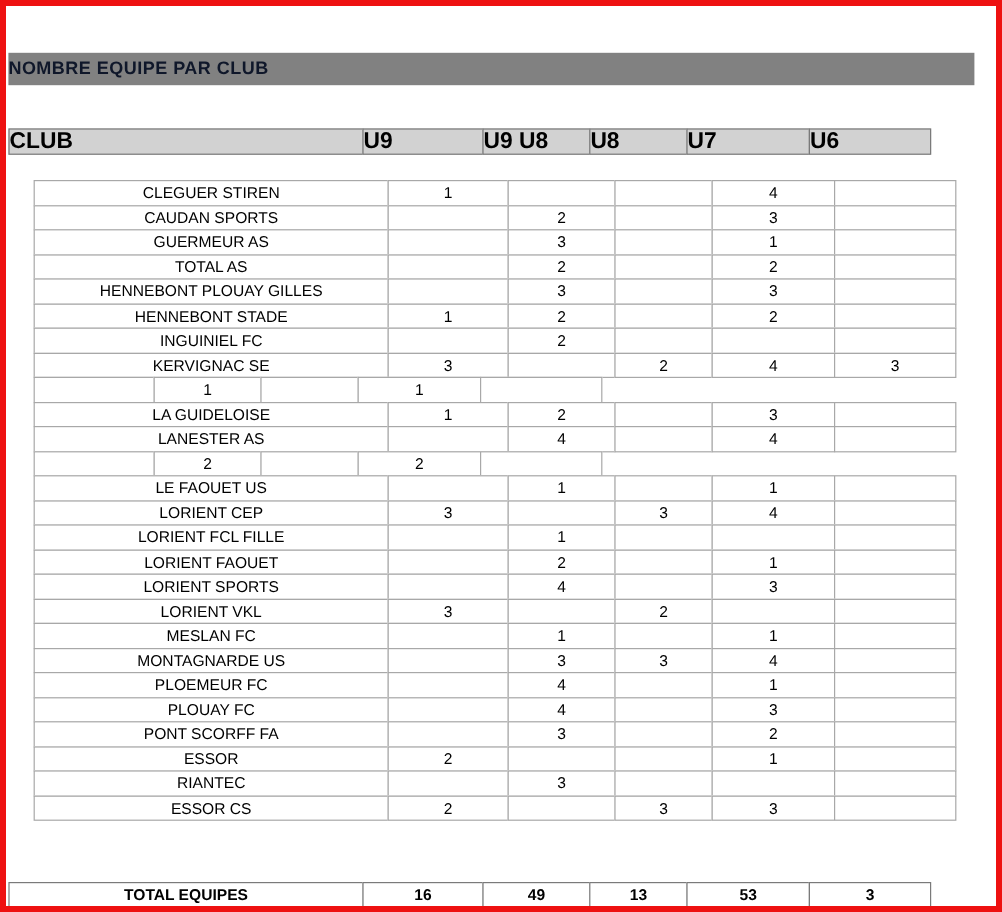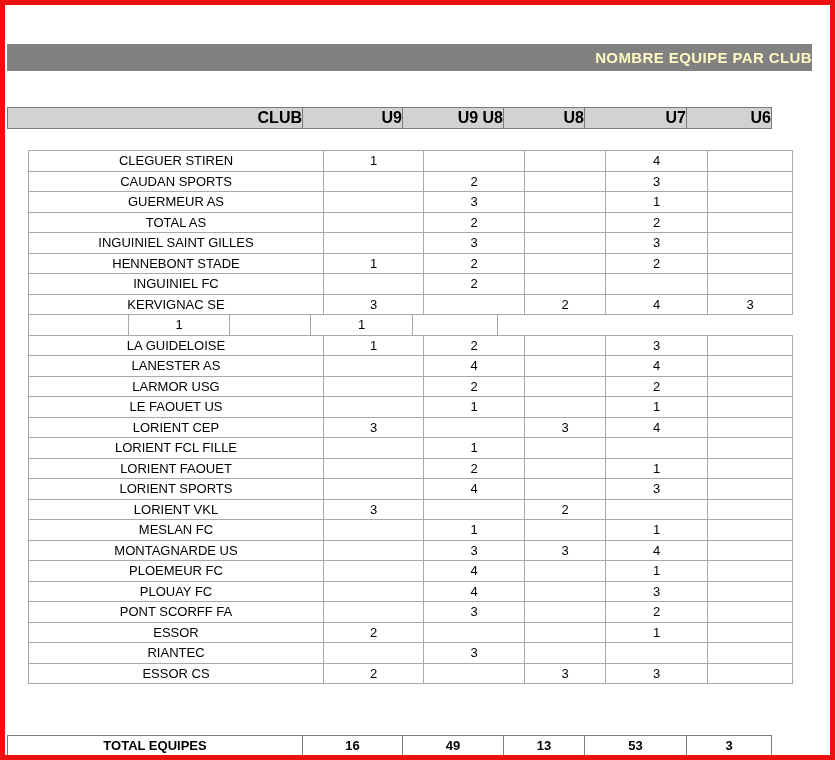--- a/index.html
+++ b/index.html
@@ -14,42 +14,42 @@
     color: #000000;
     overflow: hidden;
   }
   .titlebar {
     position: absolute;
     left: 2px;
     top: 39px;
     width: 805px;
     height: 27px;
     background: #818181;
-    color: #fef9c3;
+    color: #0f172a;
     font-weight: bold;
     font-size: 15px;
     letter-spacing: 0.4px;
-    text-align: right;
+    text-align: left;
     line-height: 27px;
   }
   .header-row {
     position: absolute;
     left: 2px;
     top: 102px;
     display: flex;
   }
   .hcell {
     box-sizing: border-box;
     height: 22px;
     line-height: 20px;
     border: 1px solid #7a7a7a;
     background: #d2d2d2;
     font-weight: bold;
-    font-size: 16px;
-    text-align: right;
+    font-size: 19px;
+    text-align: left;
   }
   .hcell + .hcell { margin-left: -1px; }
   .tbody {
     position: absolute;
     left: 2px;
     top: 145px;
   }
   .brow { display: flex; padding-left: 21px; }
   .brow + .brow { margin-top: -1px; }
   .bcell {
@@ -77,24 +77,24 @@
     line-height: 20px;
     border: 1px solid #7a7a7a;
     background: #ffffff;
     font-weight: bold;
     font-size: 13px;
     text-align: center;
   }
   .tcell + .tcell { margin-left: -1px; }
   .col0 { width: 296px; }
   .col1 { width: 101px; }
-  .col2 { width: 102px; }
+  .col2 { width: 90px; }
   .col3 { width: 82px; }
   .col4 { width: 103px; }
-  .col5 { width: 86px; }
+  .col5 { width: 102px; }
 </style>
 </head>
 <body>
 
 <div class="page">
   <div class="titlebar">NOMBRE EQUIPE PAR CLUB</div>
   <div class="header-row">
       <div class="hcell col0">CLUB</div>
       <div class="hcell col1">U9</div>
       <div class="hcell col2">U9 U8</div>
@@ -129,21 +129,21 @@
       </div>
       <div class="brow">
         <div class="bcell col0">TOTAL AS</div>
         <div class="bcell col1"></div>
         <div class="bcell col2">2</div>
         <div class="bcell col3"></div>
         <div class="bcell col4">2</div>
         <div class="bcell col5"></div>
       </div>
       <div class="brow">
-        <div class="bcell col0">INGUINIEL SAINT GILLES</div>
+        <div class="bcell col0">HENNEBONT PLOUAY GILLES</div>
         <div class="bcell col1"></div>
         <div class="bcell col2">3</div>
         <div class="bcell col3"></div>
         <div class="bcell col4">3</div>
         <div class="bcell col5"></div>
       </div>
       <div class="brow">
         <div class="bcell col0">HENNEBONT STADE</div>
         <div class="bcell col1">1</div>
         <div class="bcell col2">2</div>
@@ -184,21 +184,20 @@
       </div>
       <div class="brow">
         <div class="bcell col0">LANESTER AS</div>
         <div class="bcell col1"></div>
         <div class="bcell col2">4</div>
         <div class="bcell col3"></div>
         <div class="bcell col4">4</div>
         <div class="bcell col5"></div>
       </div>
       <div class="brow">
-        <div class="bcell col0">LARMOR USG</div>
         <div class="bcell col1"></div>
         <div class="bcell col2">2</div>
         <div class="bcell col3"></div>
         <div class="bcell col4">2</div>
         <div class="bcell col5"></div>
       </div>
       <div class="brow">
         <div class="bcell col0">LE FAOUET US</div>
         <div class="bcell col1"></div>
         <div class="bcell col2">1</div>

